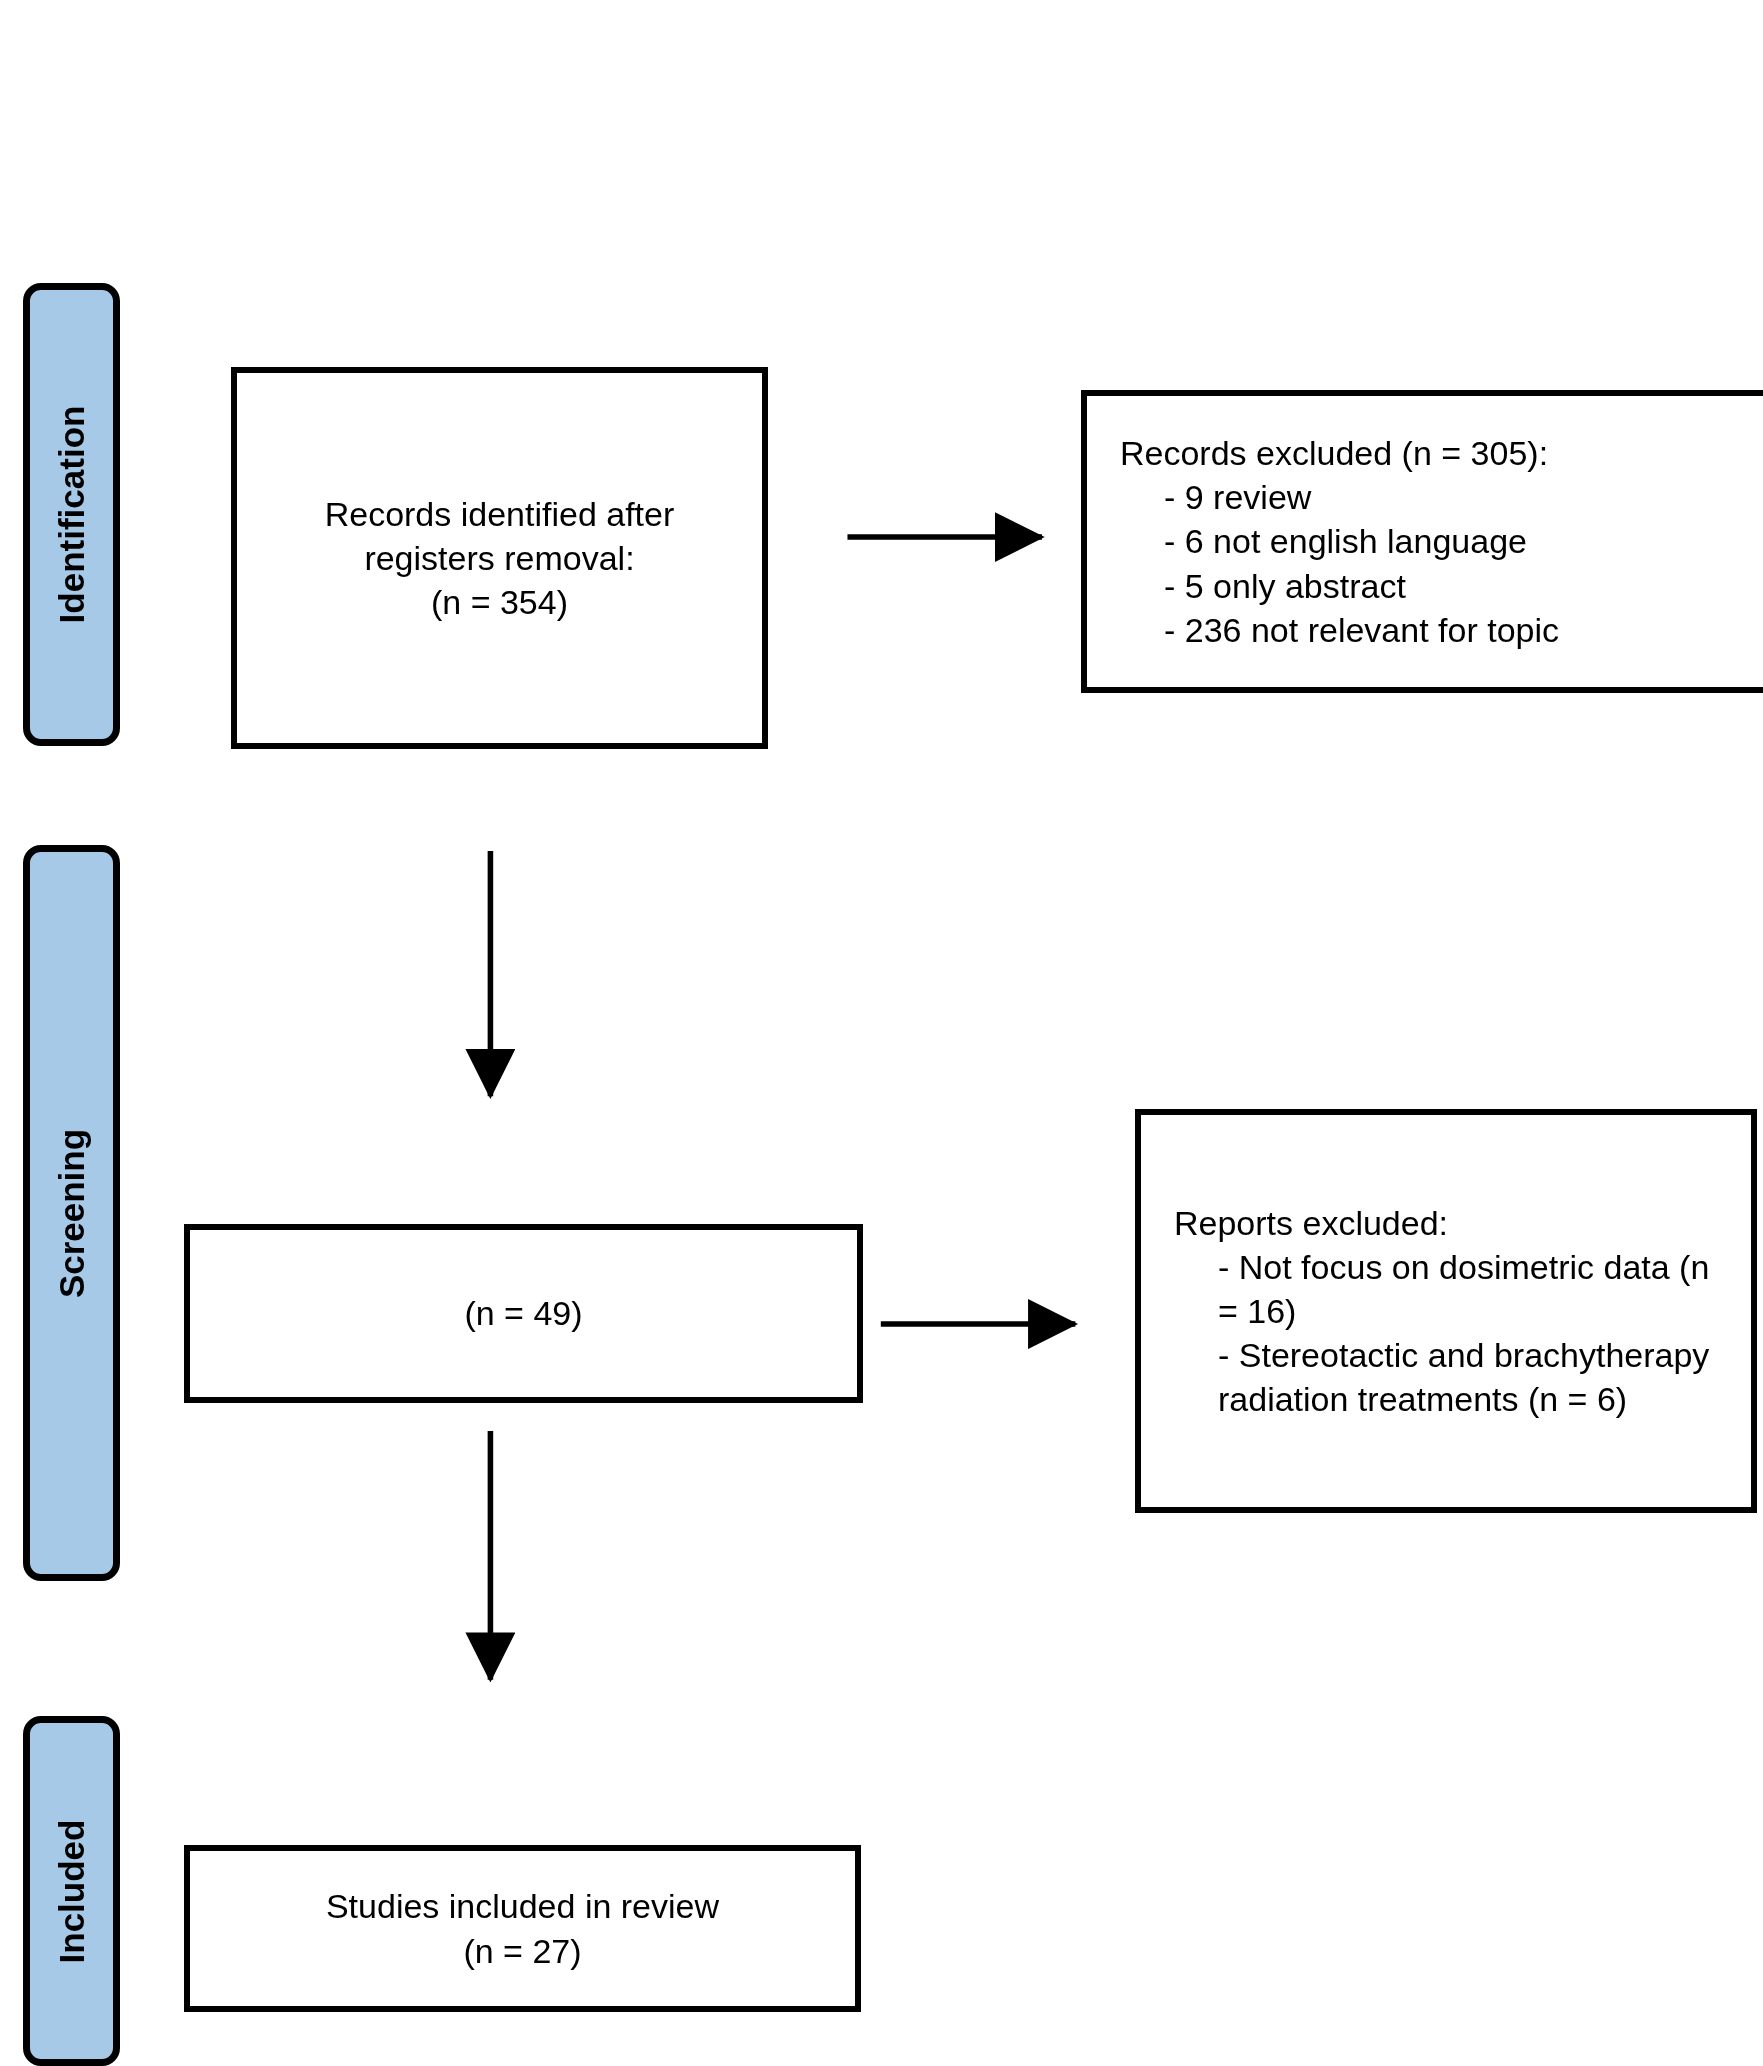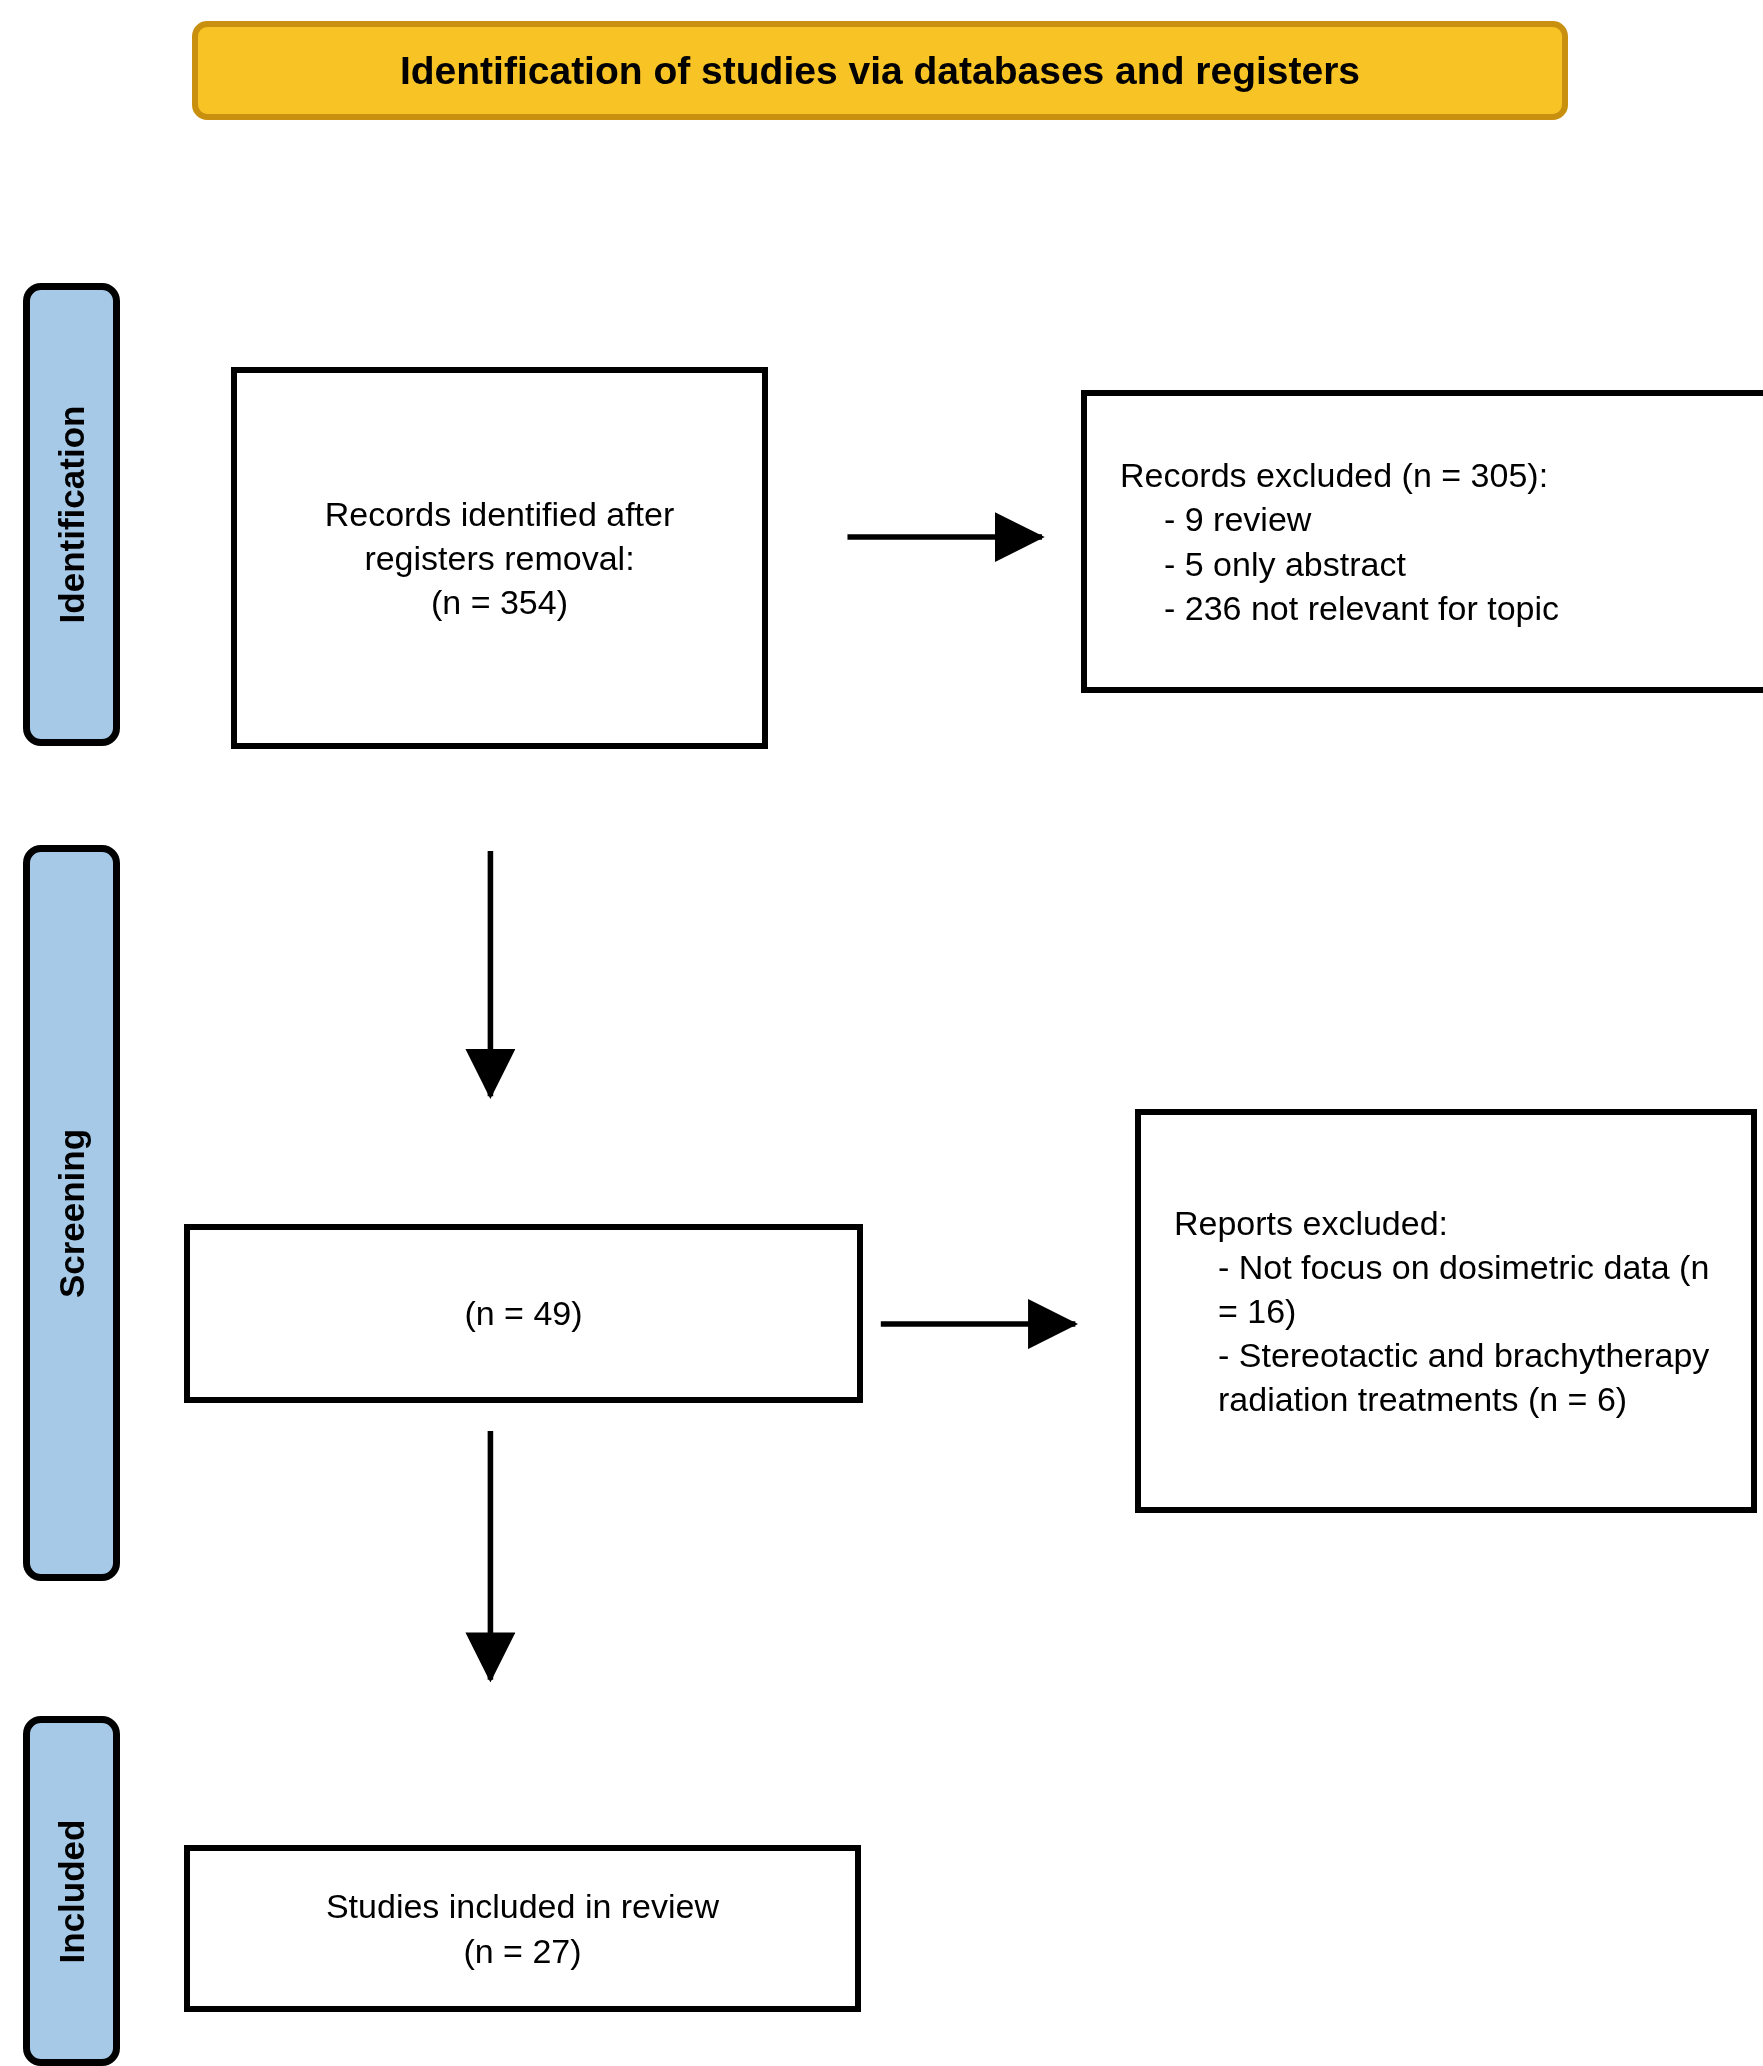--- a/index.html
+++ b/index.html
@@ -123,23 +123,20 @@
     width: 1763px;
     height: 2066px;
     pointer-events: none;
   }
 </style>
 </head>
 <body>
 
 <div id="prisma-root">
 
-  <div class="header-banner">
-    <div class="header-banner-title">Identification of studies via databases and registers</div>
-  </div>
 
   <div class="stage-bar" id="stage-identification">
     <span class="stage-bar-label">Identification</span>
   </div>
 
   <div class="stage-bar" id="stage-screening">
     <span class="stage-bar-label">Screening</span>
   </div>
 
   <div class="stage-bar" id="stage-included">
@@ -148,20 +145,21 @@
 
   <div class="flow-box center" id="box-records-identified">
     <div class="flow-line">Records identified after</div>
     <div class="flow-line">registers removal:</div>
     <div class="flow-line">(n = 354)</div>
   </div>
 
   <div class="flow-box left" id="box-records-excluded">
     <div class="flow-line">Records excluded (n = 305):</div>
     <div class="flow-line bullet">- 9 review</div>
+    <div class="flow-line bullet">- 6 not english language</div>
     <div class="flow-line bullet">- 5 only abstract</div>
     <div class="flow-line bullet">- 236 not relevant for topic</div>
   </div>
 
   <div class="flow-box center" id="box-reports-assessed">
     <div class="flow-line">(n = 49)</div>
   </div>
 
   <div class="flow-box left" id="box-reports-excluded">
     <div class="flow-line">Reports excluded:</div>

